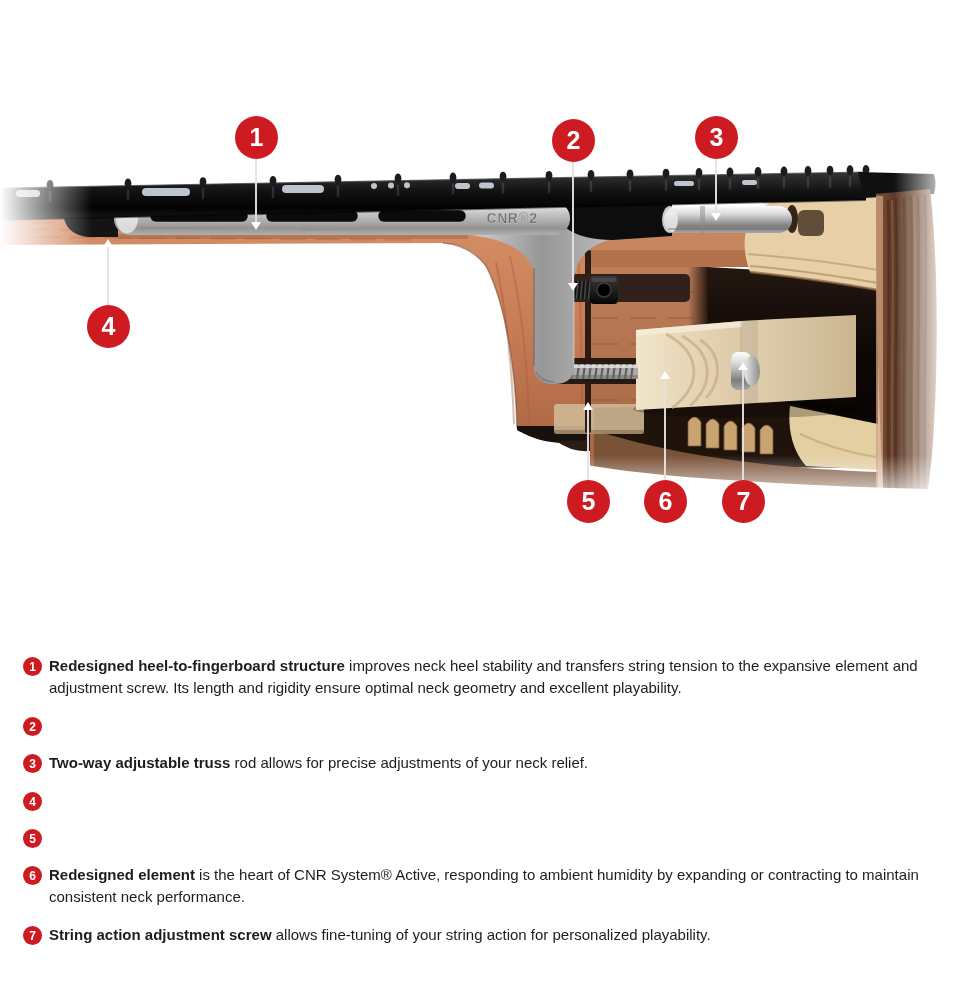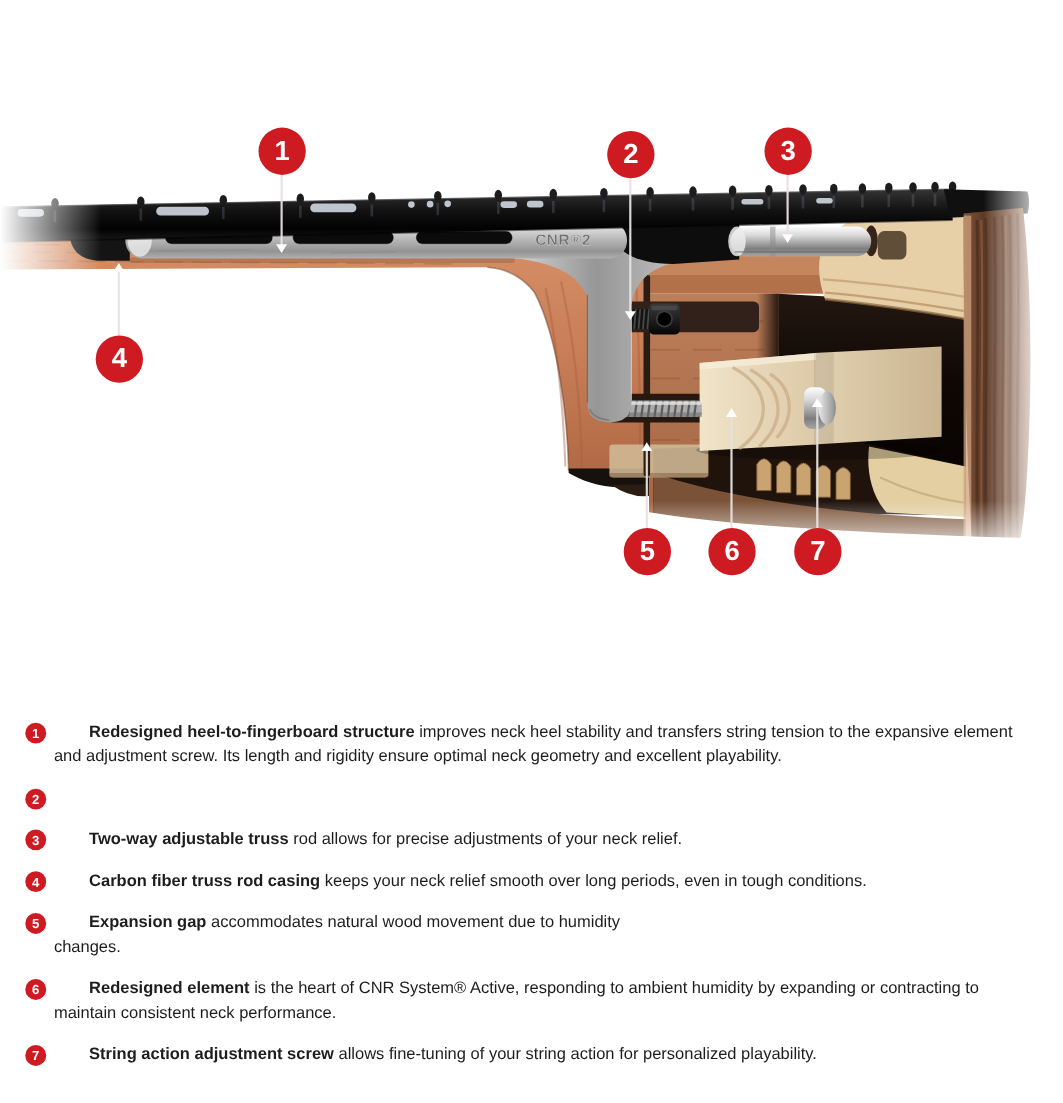--- a/index.html
+++ b/index.html
@@ -24,21 +24,21 @@
 
   
   .legend{position:absolute;left:23px;top:655px;width:920px;z-index:4;}
   .lrow{display:flex;align-items:flex-start;gap:7px;margin-bottom:16px;}
   .lbadge{
     flex:0 0 auto;width:19px;height:19px;border-radius:50%;
     background:var(--red,#ce1b22);color:#fff;font-size:12px;font-weight:bold;
     display:flex;align-items:center;justify-content:center;margin-top:2px;
   }
   .ltext{margin:0;font-size:15px;line-height:22px;color:#1d1d1d;max-width:878px;}
-  .ltext b{font-weight:bold;margin-left:32px;}
+  .ltext b{font-weight:bold;}
   .ltext .desc{white-space:pre-wrap;}
 </style>
 </head>
 <body>
 
 <div class="stage">
 
   <svg class="photo" width="966" height="620" viewBox="0 0 966 620" aria-hidden="true">
     <defs>
       <linearGradient id="gFB" x1="0" y1="0" x2="0" y2="1">
@@ -385,26 +385,23 @@
       </div>
       <div class="lrow">
         <span class="lbadge">2</span>
       </div>
       <div class="lrow">
         <span class="lbadge">3</span>
         <p class="ltext"><b>Two-way adjustable truss</b><span class="desc"> rod allows for precise adjustments of your neck relief.</span></p>
       </div>
       <div class="lrow">
         <span class="lbadge">4</span>
-        <p class="ltext"><b>Carbon fiber truss rod casing</b><span class="desc"> keeps your neck relief smooth over long periods, even in tough conditions.</span></p>
       </div>
       <div class="lrow">
         <span class="lbadge">5</span>
-        <p class="ltext"><b>Expansion gap</b><span class="desc"> accommodates natural wood movement due to humidity
-changes.</span></p>
       </div>
       <div class="lrow">
         <span class="lbadge">6</span>
         <p class="ltext"><b>Redesigned element</b><span class="desc"> is the heart of CNR System® Active, responding to ambient humidity by expanding or contracting to maintain consistent neck performance.</span></p>
       </div>
       <div class="lrow">
         <span class="lbadge">7</span>
         <p class="ltext"><b>String action adjustment screw</b><span class="desc"> allows fine-tuning of your string action for personalized playability.</span></p>
       </div>
     </div>

